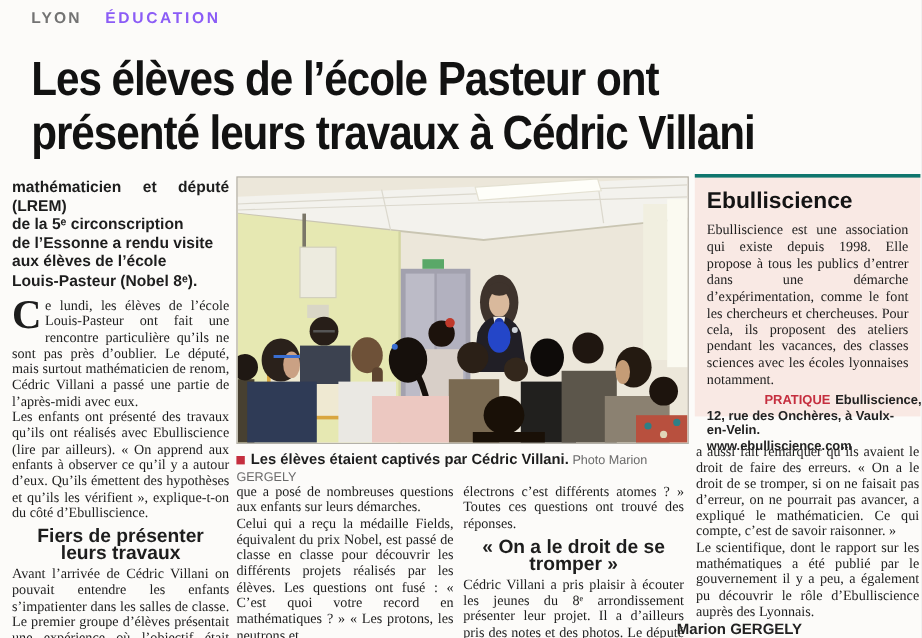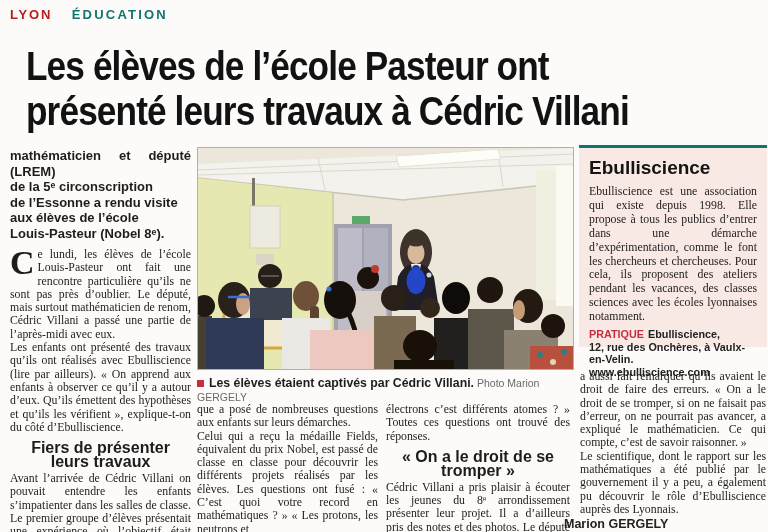--- a/index.html
+++ b/index.html
@@ -3,22 +3,22 @@
 <meta charset="utf-8">
 <style>
   html,body{margin:0;padding:0;background:#e8e8e8;}
   .page{
     position:relative;width:768px;height:532px;margin:0 auto;
     background:#fcfbf9;overflow:hidden;
     font-family:"Liberation Serif",serif;color:#1d1d1d;
   }
   
   .kicker{position:absolute;left:10px;top:7px;font-family:"Liberation Sans",sans-serif;font-weight:bold;font-size:13px;}
-  .kicker-section{color:#b91c1c;letter-spacing:1.8px;}
-  .kicker-topic{color:#0f766e;letter-spacing:2.2px;margin-left:16px;margin-top:40px;}
+  .kicker-section{color:#737373;letter-spacing:1.8px;margin-left:16px;}
+  .kicker-topic{color:#8b5cf6;letter-spacing:2.2px;margin-left:16px;margin-top:40px;}
   
   .headline{position:absolute;left:8px;top:26px;margin:18px;font-family:"Liberation Sans",sans-serif;font-weight:bold;color:#121212;}
   .headline .hl{display:block;font-size:40px;line-height:45px;letter-spacing:-1px;transform:scaleX(0.88);transform-origin:0 0;white-space:nowrap;}
   
   .bodytext{font-size:11.8px;line-height:13.3px;text-align:justify;hyphens:auto;}
   .bodytext p{margin:0;}
   .col1{position:absolute;left:10px;top:148px;width:181px;}
   .col2{position:absolute;left:197px;top:403px;width:181px;}
   .col3{position:absolute;left:386px;top:403px;width:184px;}
   .col4{position:absolute;left:580px;top:370px;width:186px;height:148px;overflow:hidden;}
@@ -31,21 +31,21 @@
   .caption{position:absolute;left:197px;top:376px;width:377px;font-family:"Liberation Sans",sans-serif;font-size:12.3px;color:#1d1d1d;}
   .caption-square{display:inline-block;width:7px;height:7px;background:#c52e3e;margin-right:5px;}
   .caption-text{font-weight:bold;}
   .caption-credit{font-weight:normal;font-size:10.5px;color:#6a6a6a;margin-left:3px;}
   
   .sidebar{position:absolute;left:579px;top:145px;width:188px;height:202px;box-sizing:border-box;
     background:#f9e9e4;border-top:3px solid #0f766e;padding:7px 10px 8px 10px;}
   .sidebar-title{font-family:"Liberation Sans",sans-serif;font-weight:bold;font-size:19px;margin:2px 0 6px 0;color:#141414;}
   .sidebar-body{font-size:11.8px;line-height:13.9px;text-align:justify;hyphens:auto;}
   .sidebar-practical{font-family:"Liberation Sans",sans-serif;font-weight:bold;font-size:10.8px;line-height:12.6px;margin-top:4px;color:#222;}
-  .practical-label{color:#c52e3e;margin-right:4px;}
+  .practical-label{color:#c52e3e;margin-right:4px;margin-left:48px;}
 </style>
 </head>
 <body>
 
 <div class="page">
 
   <div class="kicker">
     <span class="kicker-section">LYON</span>
     <span class="kicker-topic">ÉDUCATION</span>
   </div>

